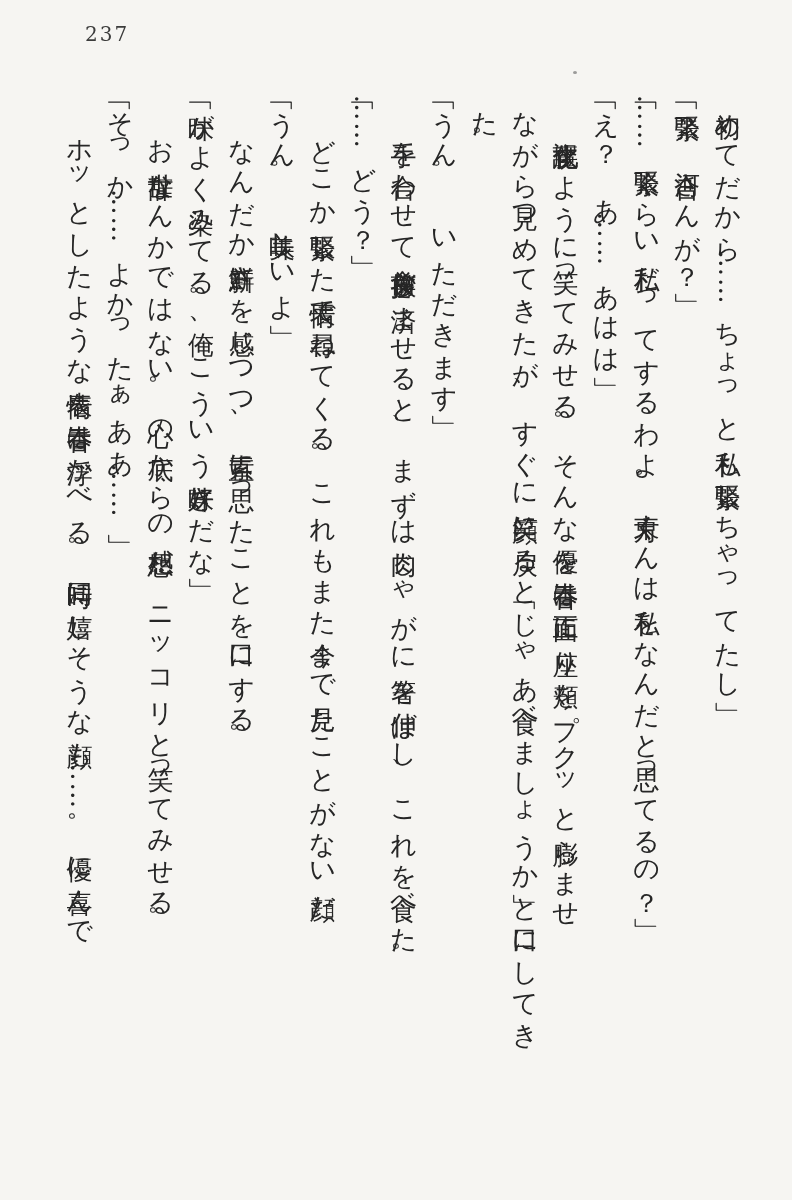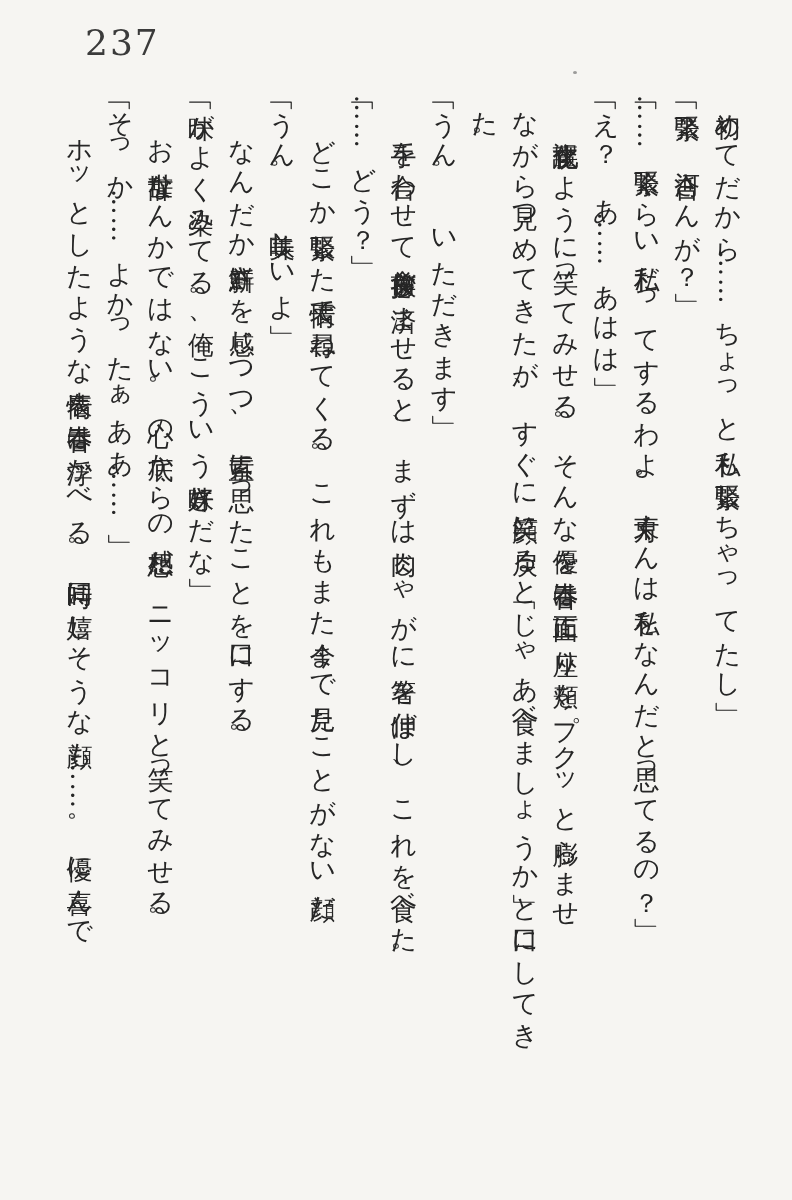--- a/index.html
+++ b/index.html
@@ -12,21 +12,21 @@
     height: 1200px;
     background: var(--paper, #f6f5f2);
     overflow: hidden;
     font-family: "DejaVu Serif", "Liberation Serif", serif;
     color: var(--ink, #262626);
   }
   .page-number {
     position: absolute;
     top: 22px;
     left: 85px;
-    font-size: 36px;
+    font-size: 20px;
     letter-spacing: 2px;
     color: #3b3b3b;
   }
   .scan-speck {
     position: absolute;
     top: 71px;
     left: 573px;
     width: 4px;
     height: 3px;
     border-radius: 50%;

